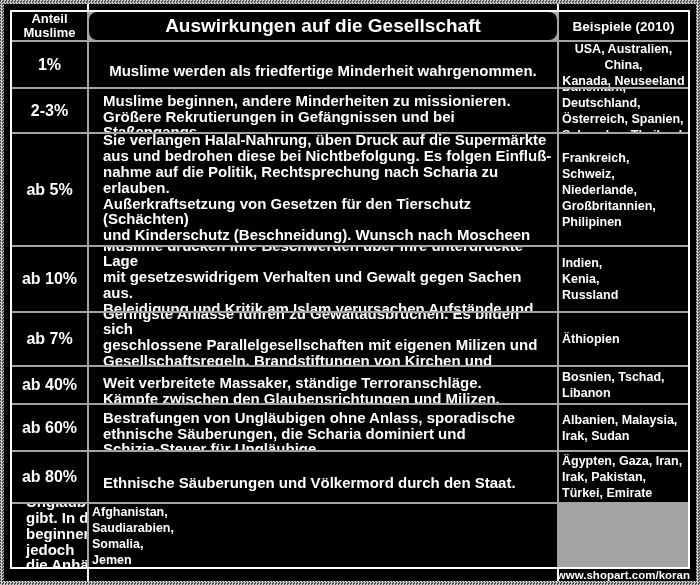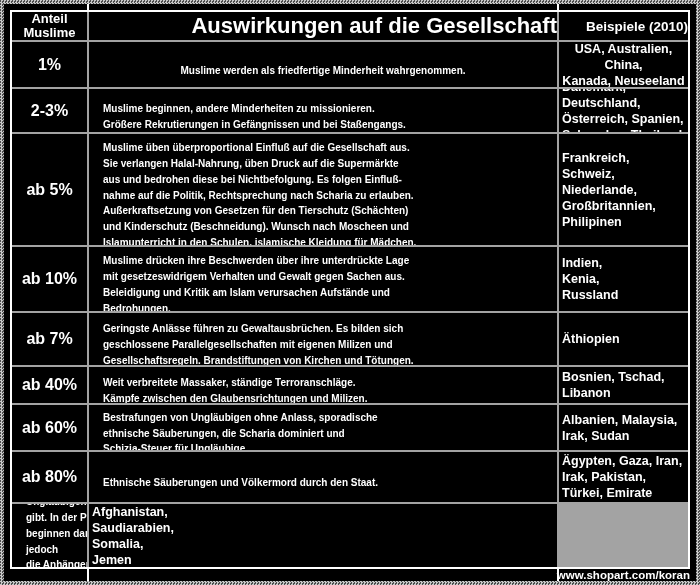--- a/index.html
+++ b/index.html
@@ -18,24 +18,24 @@
     grid-template-columns:75px 468px 129px;
     grid-template-rows:28px 45px 43px 111px 64px 52px 36px 45px 50px 63px;
     gap:2px;background:#a3a3a3;border:2px solid #fff;
   }
   .cell{
     background:#000;color:#fff;font-weight:bold;
     display:flex;align-items:center;overflow:hidden;
   }
   .txt{white-space:pre-line;}
   .h-share{justify-content:center;font-size:13px;text-align:center;line-height:14px;}
-  .h-effects{justify-content:flex-end;font-size:22px;text-align:center;}
-  .h-examples{justify-content:flex-end;font-size:13.5px;text-align:center;}
+  .h-effects{justify-content:center;font-size:19px;text-align:center;border-radius:8px;}
+  .h-examples{justify-content:center;font-size:13.5px;text-align:center;}
   .share{justify-content:center;font-size:16px;text-align:center;}
-  .effects{font-size:10px;line-height:15.8px;padding:12px 4px 0 14px;}
+  .effects{font-size:15px;line-height:15.8px;padding:12px 4px 0 14px;}
   .effects .txt{text-align:left;}
   .effects.align-center{justify-content:center;padding-left:4px;}
   .effects.align-center .txt{text-align:center;}
   .examples{font-size:12.5px;line-height:16px;justify-content:flex-start;padding:0 3px;}
   .examples .txt{text-align:left;}
   .examples.align-center .txt{text-align:center;}
   .watermark{
     position:absolute;right:6px;bottom:0;height:12px;z-index:1;
     color:#fff;font-size:11.5px;font-weight:bold;line-height:12px;
   }

